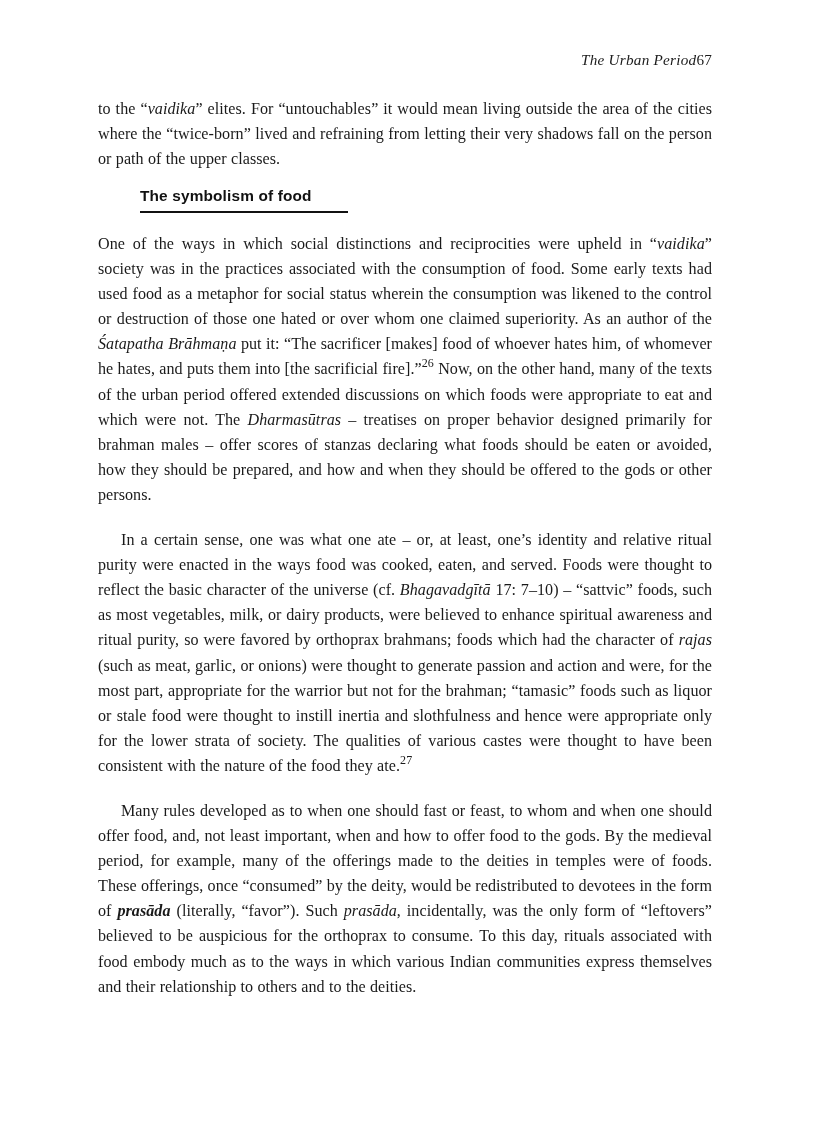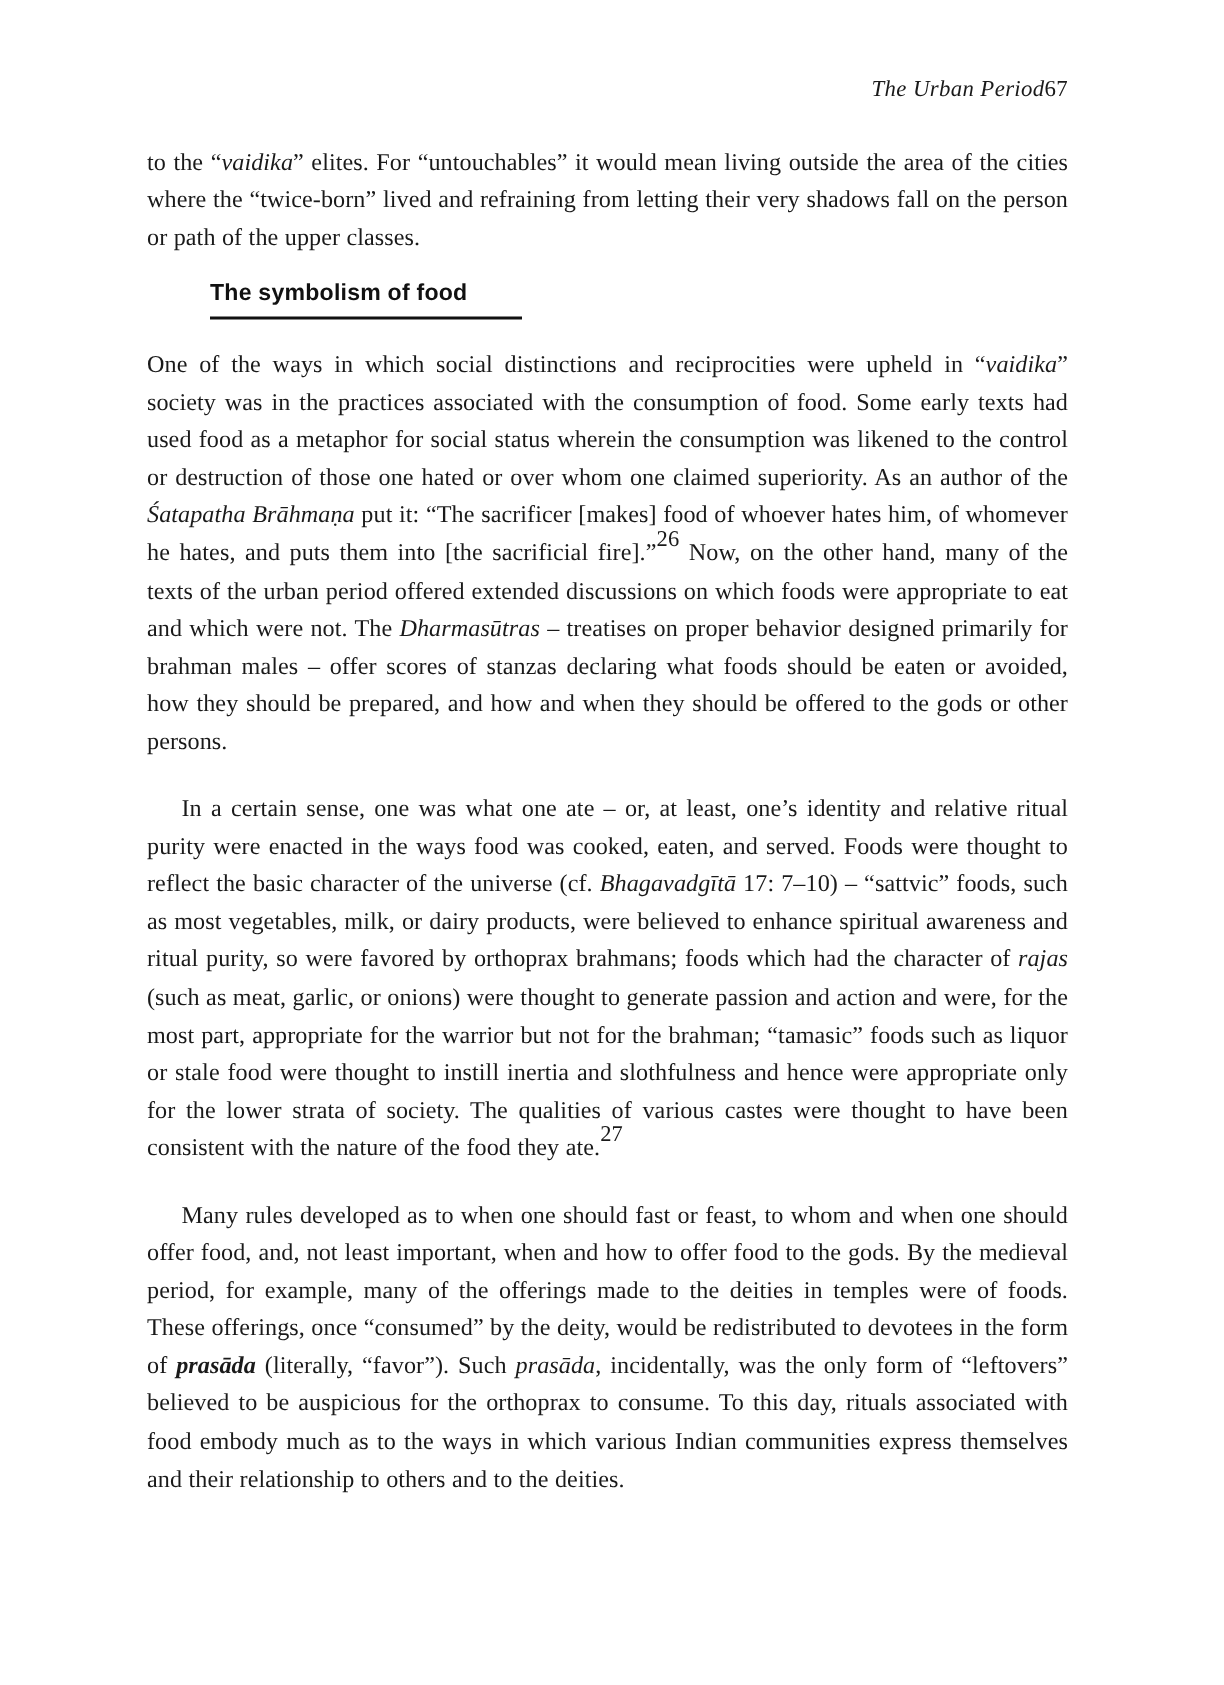--- a/index.html
+++ b/index.html
@@ -57,21 +57,21 @@
   }
   p.body.indent {
     text-indent: 23px;
     margin-top: 20px;
   }
 
   i, em { font-style: italic; }
   .bi { font-weight: bold; font-style: italic; }
 
   sup.fn {
-    font-size: 15px;
+    font-size: 12px;
     line-height: 0;
     vertical-align: 0.62em;
     letter-spacing: 0.1px;
   }
 
   
   .section-head {
     margin: 0;
     padding: 0;
     font-family: "Liberation Sans", "DejaVu Sans", sans-serif;

